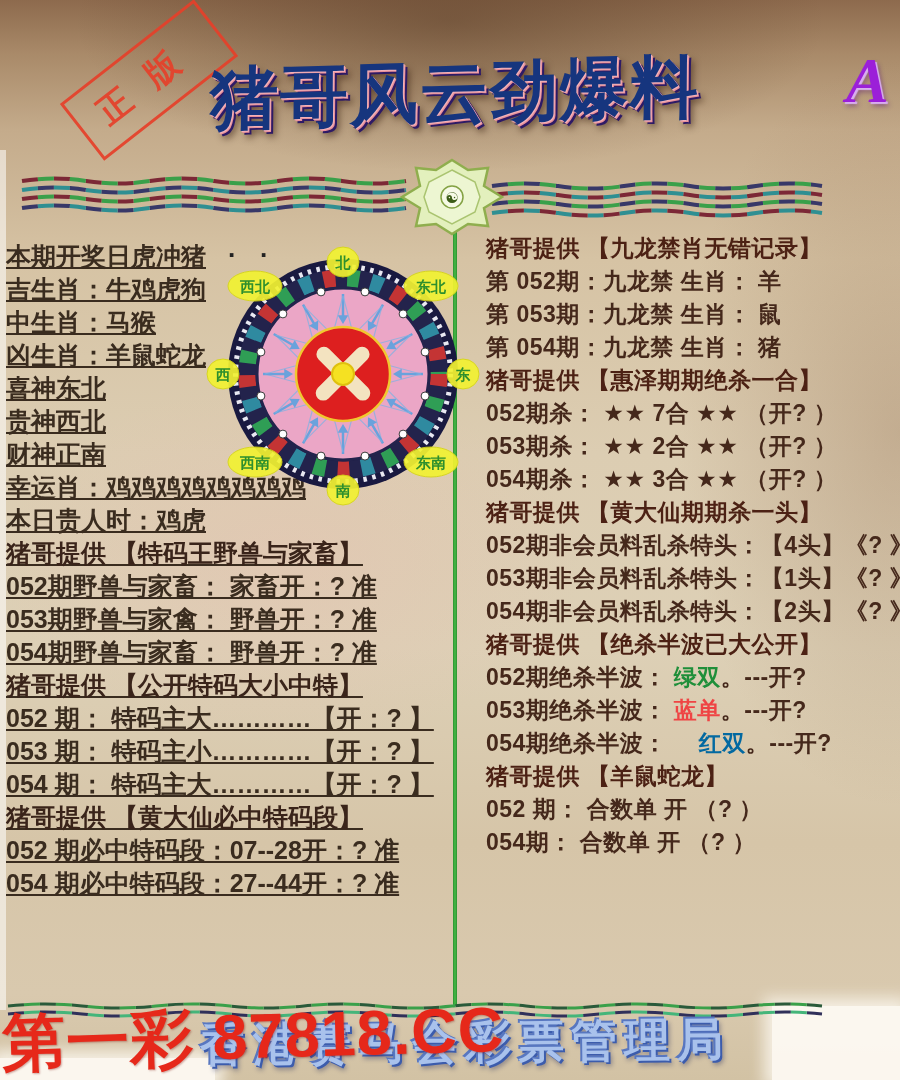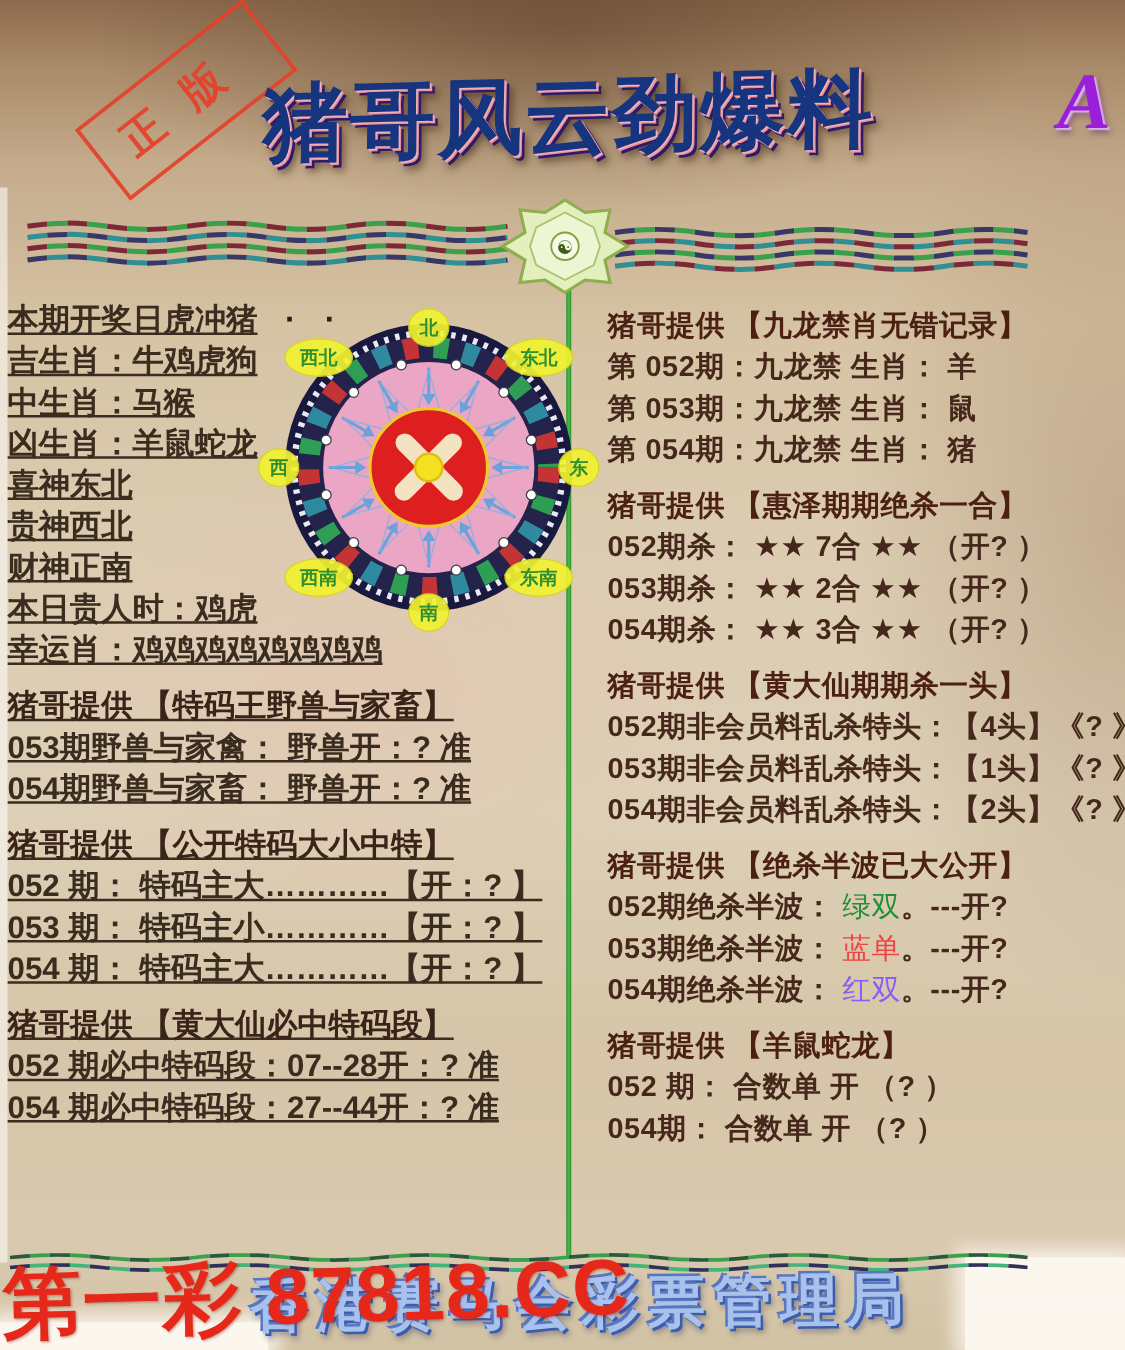--- a/index.html
+++ b/index.html
@@ -33,23 +33,23 @@
     font-style:italic; font-size:64px; font-weight:bold; color:#9b1fd8;
     text-shadow:2px 2px 1px #d9aef0, 3px 4px 5px rgba(70,0,110,.45);
   }
 
   
   .col { color:#3a2c1f; font-weight:bold; }
   #left-col  { left:6px;  top:240px; width:444px;text-decoration:underline; }
   #right-col { left:486px; top:232px; width:404px; color:#45281b; }
   .line   { height:33px; line-height:33px; font-size:25px; white-space:nowrap; overflow:visible; }
   #right-col .line { font-size:23px; letter-spacing:.5px; }
-  .sect-header { color:#3a241a;margin-top:12px; }
+  .sect-header { color:#3a241a; }
   #right-col .sect-header { color:#4c2114; }
-  .wave-word { font-weight:normal; }
+  .wave-word { font-weight:bold; }
 
   .ink-dots { left:228px; top:240px; font-size:26px; font-weight:bold; color:#222; letter-spacing:8px; }
 
   
   .vline { left:453px; top:220px; width:4px; height:786px;
     background:linear-gradient(90deg,#2c8f30,#46bb47,#2c8f30); border-radius:2px; }
 
   
   .issuer {
     left:200px; top:1012px; white-space:nowrap; z-index:3;
@@ -213,25 +213,26 @@
 
 <div id="left-col" class="abs col">
   <div id="left-info">
       <div class="line">本期开奖日虎冲猪</div>
       <div class="line">吉生肖：牛鸡虎狗</div>
       <div class="line">中生肖：马猴</div>
       <div class="line">凶生肖：羊鼠蛇龙</div>
       <div class="line">喜神东北</div>
       <div class="line">贵神西北</div>
       <div class="line">财神正南</div>
+      <div class="line">幸运肖：鸡鸡鸡鸡鸡鸡鸡鸡</div>
       <div class="line">本日贵人时：鸡虎</div>
-      <div class="line">幸运肖：鸡鸡鸡鸡鸡鸡鸡鸡</div>
     </div>
   <div id="left-sections">
       <div class="line sect-header">猪哥提供 【特码王野兽与家畜】</div>
+      <div class="line">052期野兽与家畜：  家畜开：? 准</div>
       <div class="line">053期野兽与家禽：  野兽开：? 准</div>
       <div class="line">054期野兽与家畜：  野兽开：? 准</div>
       <div class="line sect-header">猪哥提供 【公开特码大小中特】</div>
       <div class="line">052 期：  特码主大…………【开：? 】</div>
       <div class="line">053 期：  特码主小…………【开：? 】</div>
       <div class="line">054 期：  特码主大…………【开：? 】</div>
       <div class="line sect-header">猪哥提供 【黄大仙必中特码段】</div>
       <div class="line">052 期必中特码段：07--28开：? 准</div>
       <div class="line">054 期必中特码段：27--44开：? 准</div>
     </div>
@@ -247,21 +248,21 @@
       <div class="line">052期杀： ★★ 7合 ★★ （开?  ）</div>
       <div class="line">053期杀： ★★ 2合 ★★ （开?  ）</div>
       <div class="line">054期杀： ★★ 3合 ★★ （开?  ）</div>
       <div class="line sect-header">猪哥提供 【黄大仙期期杀一头】</div>
       <div class="line">052期非会员料乱杀特头：【4头】《? 》</div>
       <div class="line">053期非会员料乱杀特头：【1头】《? 》</div>
       <div class="line">054期非会员料乱杀特头：【2头】《? 》</div>
       <div class="line sect-header">猪哥提供 【绝杀半波已大公开】</div>
       <div class="line"><span>052期绝杀半波：  </span><span class="wave-word" style="color: rgb(31, 143, 58);">绿双</span><span>。---开?</span></div>
       <div class="line"><span>053期绝杀半波：  </span><span class="wave-word" style="color: #ef4444;">蓝单</span><span>。---开?</span></div>
-      <div class="line"><span>054期绝杀半波：  </span><span class="wave-word" style="color: #8b5cf6;">红双</span><span>。---开?</span></div>
+      <div class="line"><span>054期绝杀半波：  </span><span class="wave-word" style="color: #0369a1; margin-left: 25px;">红双</span><span>。---开?</span></div>
       <div class="line sect-header">猪哥提供 【羊鼠蛇龙】</div>
       <div class="line">052 期：  合数单   开 （?  ）</div>
       <div class="line">054期：  合数单   开 （?  ）</div>
     </div>
 </div>
 
 <div class="abs patch" id="patch-br"></div>
 <div class="abs patch" id="patch-bl"></div>
 <div class="abs edge-strip"></div>
 <div class="abs issuer">香港赛马会彩票管理局</div>

